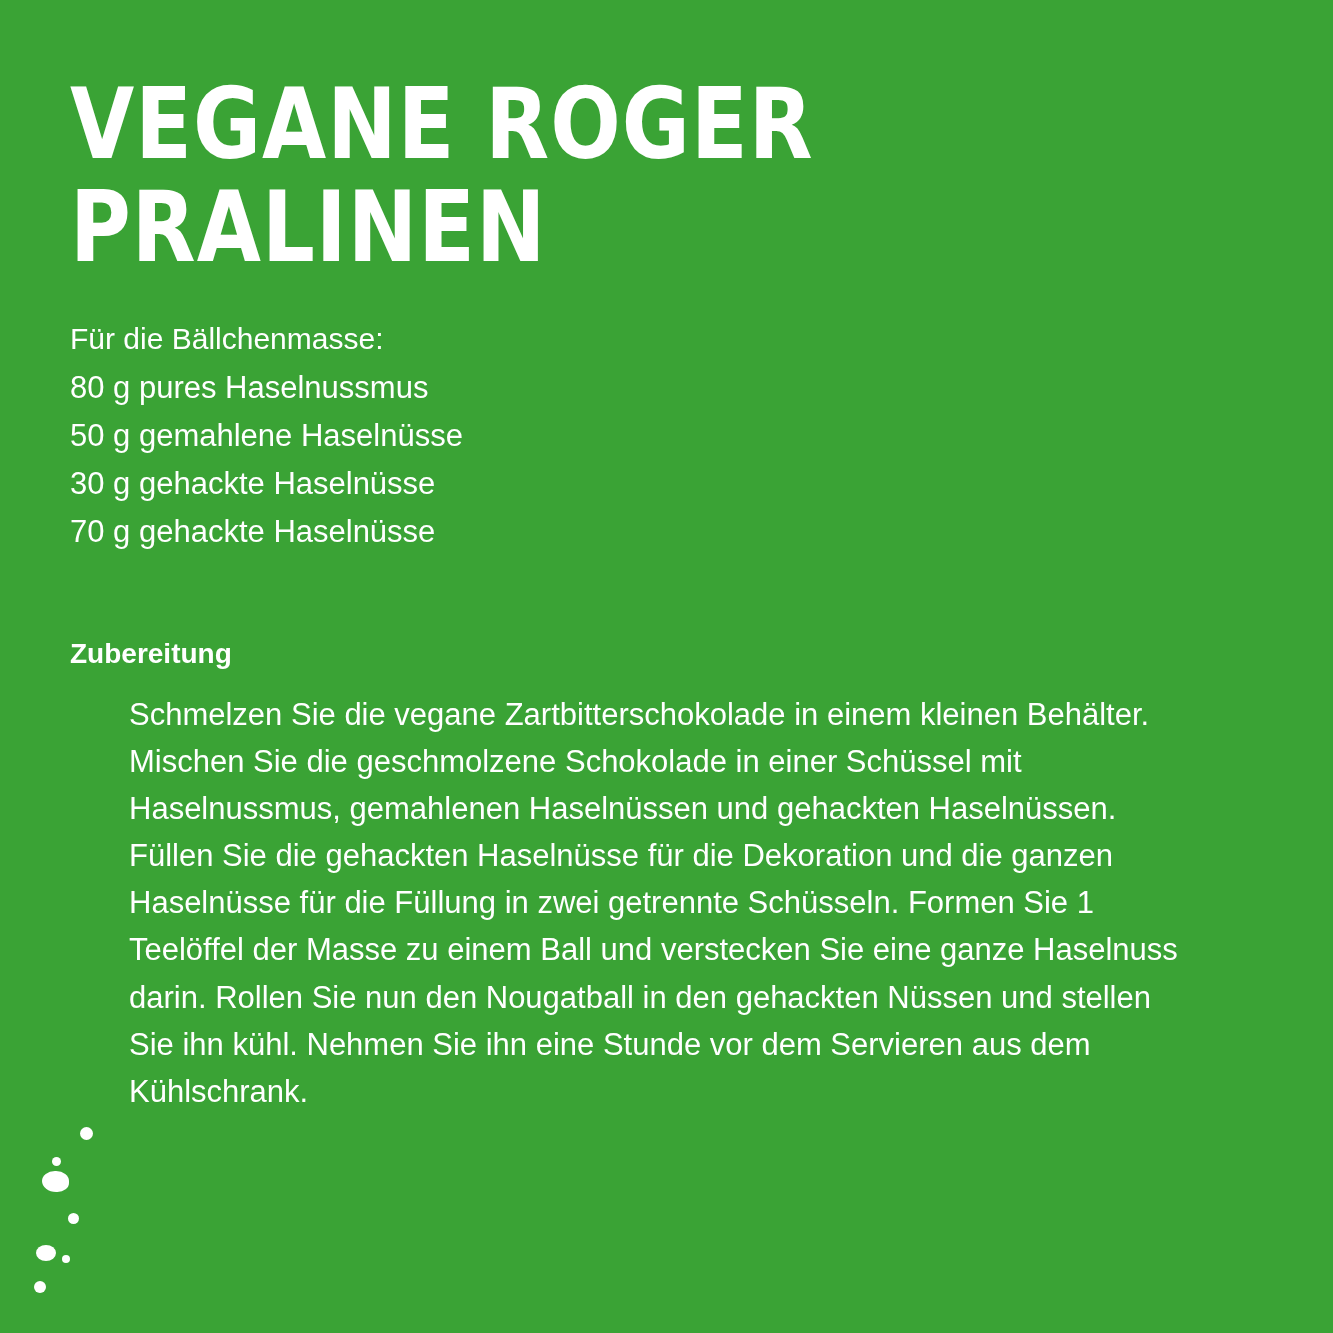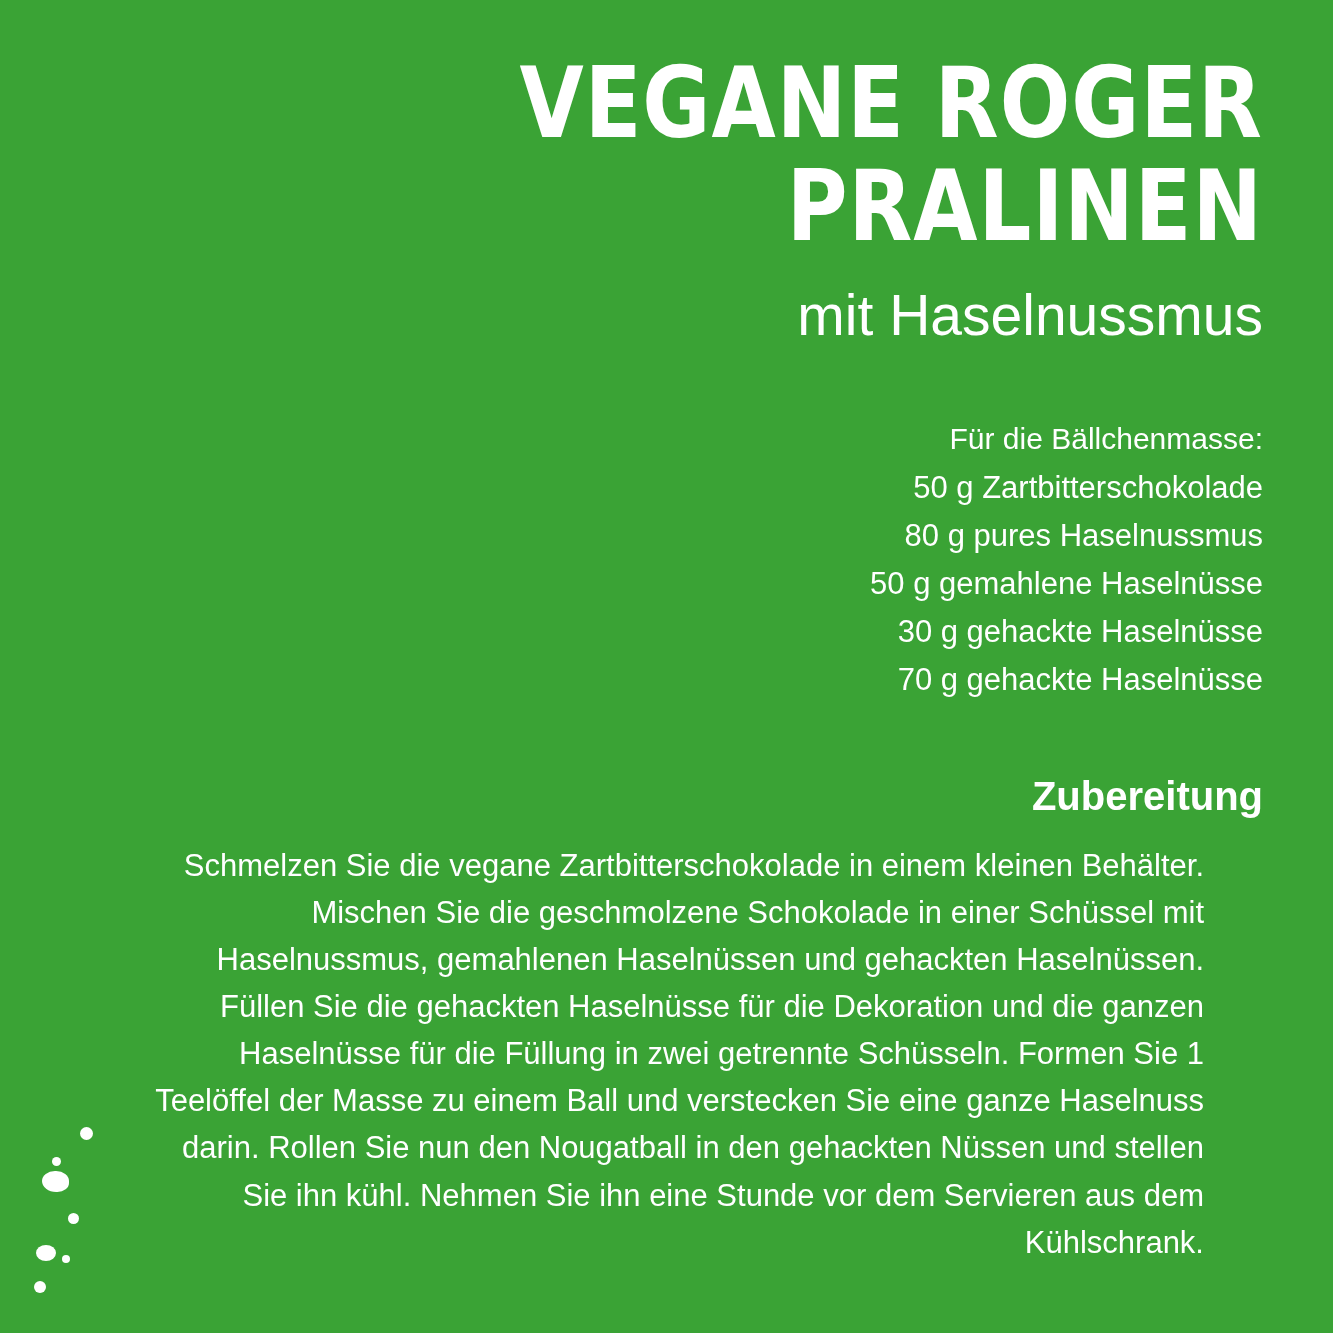--- a/index.html
+++ b/index.html
@@ -13,22 +13,22 @@
     font-family: "Liberation Sans", sans-serif;
     color: #ffffff;
     overflow: hidden;
     position: relative;
   }
   .card {
     position: relative;
     width: 1333px;
     height: 1333px;
     box-sizing: border-box;
-    padding: 34px 70px 0 70px;
-    text-align: right;
+    padding: 55px 70px 0 70px;
+    text-align: left;
   }
   .title {
     font-family: "DejaVu Sans", sans-serif;
     font-weight: bold;
     font-size: 83px;
     line-height: 1.05;
     letter-spacing: 1px;
     text-transform: uppercase;
     margin: 18px 0 0 0;
     transform: scaleY(1.18);
@@ -47,23 +47,23 @@
     font-size: 30px;
     font-weight: normal;
     line-height: 1.62;
   }
   .ing-line {
     font-size: 31px;
     font-weight: 400;
     line-height: 1.55;
   }
   .prep-head {
-    font-size: 40px;
+    font-size: 28px;
     font-weight: bold;
-    margin-top: 60px;
+    margin-top: 76px;
     line-height: 1.6;
   }
   .prep-body {
     font-size: 31px;
     font-weight: 400;
     line-height: 1.52;
     margin: 14px auto 0 auto;
     max-width: 1075px;
   }
   .dots {
@@ -86,25 +86,23 @@
   .d5 { width: 20px; height: 16px; left: 8px;  top: 140px; border-radius: 50%; }
   .d6 { width: 8px;  height: 8px;  left: 34px; top: 150px; }
   .d7 { width: 12px; height: 12px; left: 6px;  top: 176px; }
 </style>
 </head>
 <body>
 
 <div class="card">
 
   <h1 class="title">VEGANE ROGER PRALINEN</h1>
-  <h2 class="subtitle">mit Haselnussmus</h2>
 
   <div class="ingredients">
     <div class="section-head">Für die Bällchenmasse:</div>
-    <div class="ing-line">50 g Zartbitterschokolade</div>
     <div class="ing-line">80 g pures Haselnussmus</div>
     <div class="ing-line">50 g gemahlene Haselnüsse</div>
     <div class="ing-line">30 g gehackte Haselnüsse</div>
 
     <div class="ing-line">70 g gehackte Haselnüsse</div>
   </div>
 
   <div class="prep-head">Zubereitung</div>
   <p class="prep-body">Schmelzen Sie die vegane Zartbitterschokolade in einem kleinen Behälter. Mischen Sie die geschmolzene Schokolade in einer Schüssel mit Haselnussmus, gemahlenen Haselnüssen und gehackten Haselnüssen. Füllen Sie die gehackten Haselnüsse für die Dekoration und die ganzen Haselnüsse für die Füllung in zwei getrennte Schüsseln. Formen Sie 1 Teelöffel der Masse zu einem Ball und verstecken Sie eine ganze Haselnuss darin. Rollen Sie nun den Nougatball in den gehackten Nüssen und stellen Sie ihn kühl. Nehmen Sie ihn eine Stunde vor dem Servieren aus dem Kühlschrank.</p>
 

